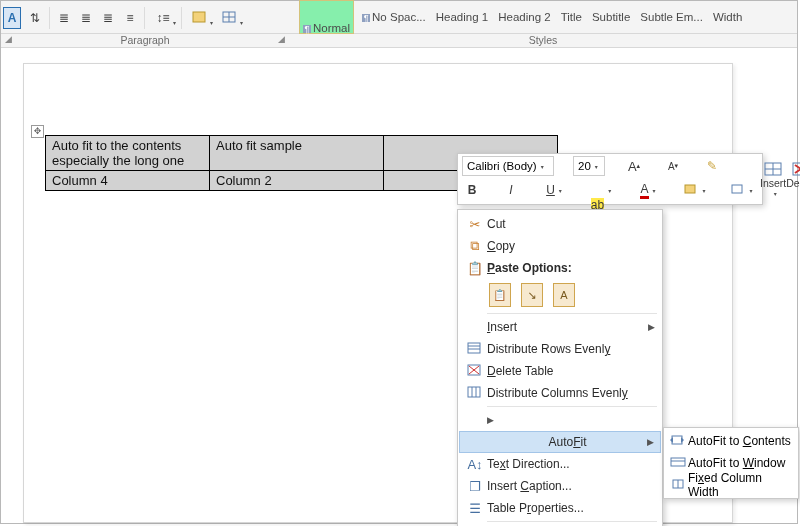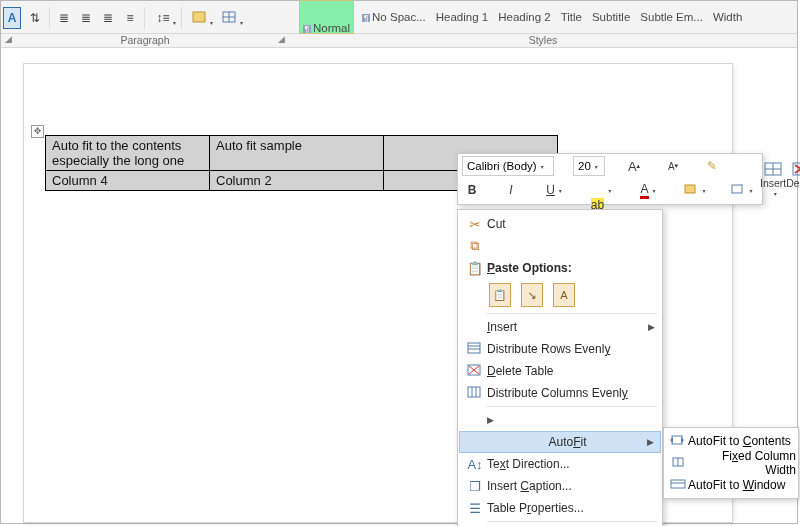--- a/index.html
+++ b/index.html
@@ -56,21 +56,21 @@
 .ctx-ico { width: 24px; height: 20px; display: flex; align-items: center; justify-content: center; font-size: 13px; color: #c77d2e; }
 .ctx-txt { flex: 1; }
 .ctx-sub { font-size: 9px; color: #555; padding-right: 6px; }
 .ctx-sep { height: 1px; background: #e3e3e3; margin: 2px 4px 2px 28px; }
 .ctx-paste { height: 32px; display: flex; align-items: center; padding-left: 30px; gap: 10px; }
 .pico { width: 22px; height: 24px; border: 1px solid #cfa54e; background: #f7e9cf; font-size: 11px; display: flex; align-items: center; justify-content: center; color: #7a5a20; }
 .und { text-decoration: underline; }
 
 
 .subm { position: absolute; left: 662px; top: 378px; width: 136px; background: #fff; border: 1px solid #c9c9c9; box-shadow: 2px 2px 6px rgba(0,0,0,.2); padding: 2px; font-size: 12px; }
-.sub-item { height: 22px; display: flex; align-items: center; padding-left: 2px; text-align: right; }
+.sub-item { height: 22px; display: flex; align-items: center; padding-left: 2px; }
 .sub-ico { width: 20px; height: 18px; display: flex; align-items: center; justify-content: center; font-size: 12px; color: #5d7ea6; }
 
 svg { display: block; }
 </style>
 </head>
 <body>
 <div class="chrome">
 
 <div class="ribbon">
   <div class="rib-para">
@@ -214,20 +214,21 @@
     </div>
   </div>
 
   <div class="ctx">
     <div class="ctx-item">
       <span class="ctx-ico">✂</span>
       <span class="ctx-txt"><span>Cut</span></span>
     </div>
     <div class="ctx-item">
       <span class="ctx-ico">⧉</span>
+      <span class="ctx-txt"><span class="und">C</span>opy</span>
     </div>
     <div class="ctx-item">
       <span class="ctx-ico">📋</span>
       <span class="ctx-txt" style="font-weight:bold;"><span class="und">P</span>aste Options:</span>
     </div>
     <div class="ctx-paste">
       <div class="pico">📋</div>
       <div class="pico">↘</div>
       <div class="pico">A</div>
     </div>
@@ -302,31 +303,31 @@
             <svg width="16" height="14">
               <rect x="2" y="2" width="10" height="8" fill="none" stroke="#5a7fae"></rect>
               <path d="M0 6 l3 -3 v6 z M14 6 l-3 -3 v6 z" fill="#5a7fae"></path>
             </svg>
           </span>
       <span>AutoFit to <span class="und">C</span>ontents</span>
     </div>
     <div class="sub-item">
       <span class="sub-ico">
             <svg width="16" height="14">
+              <rect x="1" y="2" width="14" height="8" fill="none" stroke="#5a7fae"></rect>
+              <line x1="1" y1="5" x2="15" y2="5" stroke="#5a7fae"></line>
+            </svg>
+          </span>
+      <span>AutoFit to <span class="und">W</span>indow</span>
+    </div>
+    <div class="sub-item">
+      <span class="sub-ico">
+            <svg width="16" height="14">
               <rect x="3" y="2" width="10" height="8" fill="none" stroke="#5a7fae"></rect>
               <line x1="8" y1="2" x2="8" y2="10" stroke="#5a7fae"></line>
             </svg>
           </span>
       <span>Fi<span class="und">x</span>ed Column Width</span>
     </div>
-    <div class="sub-item">
-      <span class="sub-ico">
-            <svg width="16" height="14">
-              <rect x="1" y="2" width="14" height="8" fill="none" stroke="#5a7fae"></rect>
-              <line x1="1" y1="5" x2="15" y2="5" stroke="#5a7fae"></line>
-            </svg>
-          </span>
-      <span>AutoFit to <span class="und">W</span>indow</span>
-    </div>
   </div>
 
 </div>
 </div>
 
 </body></html>

